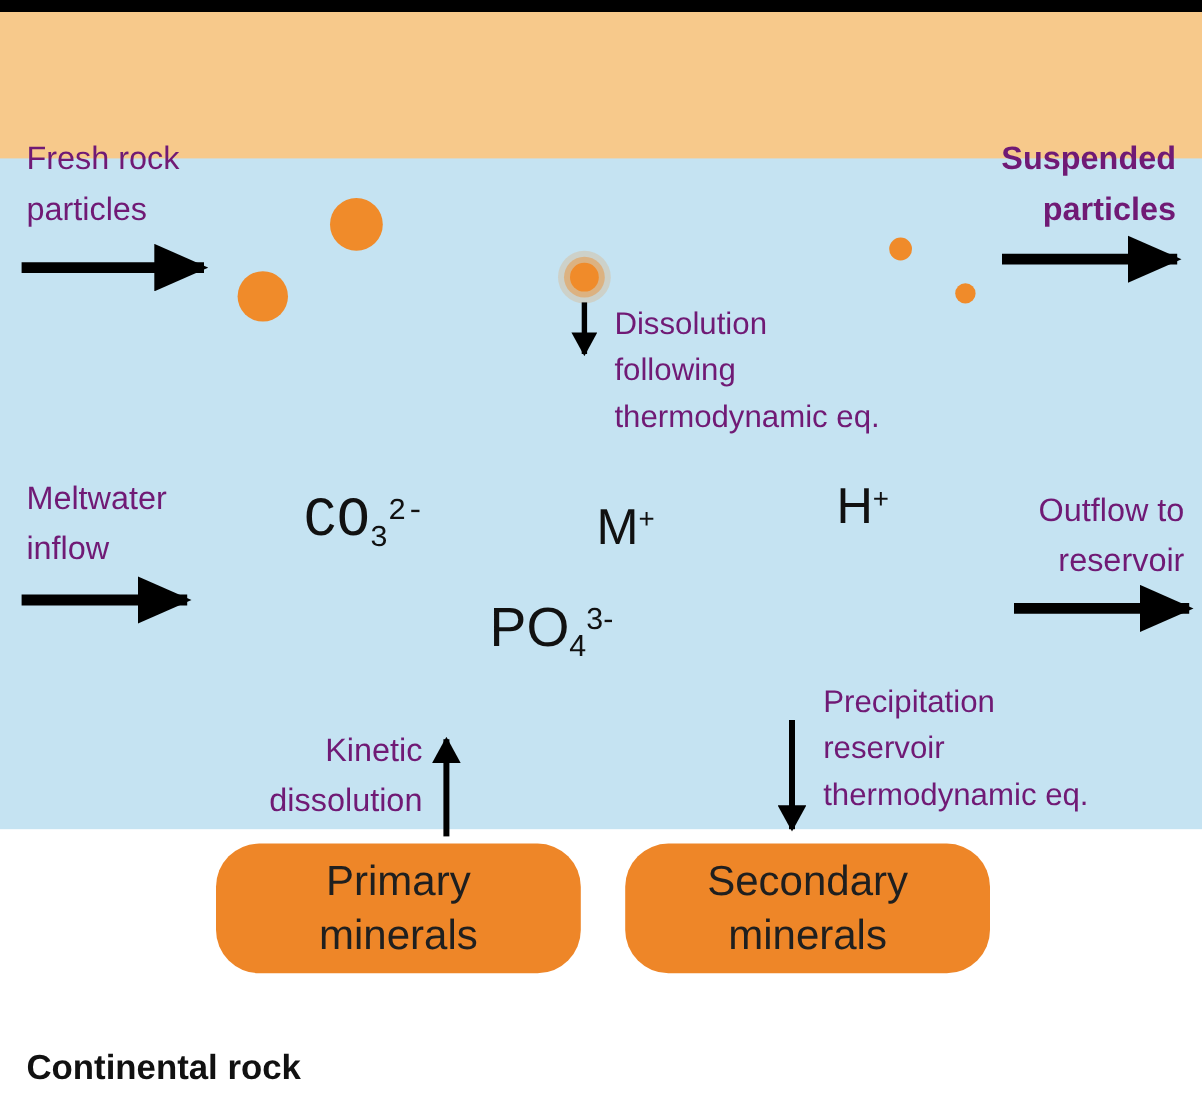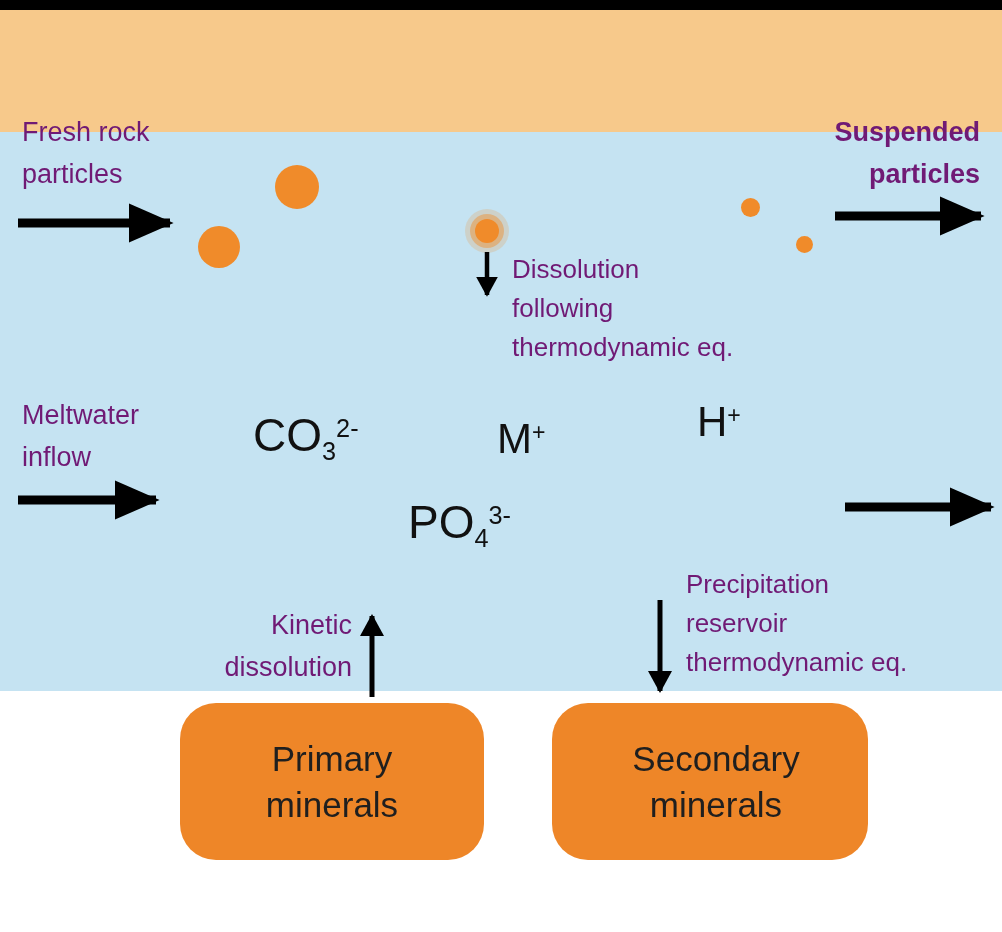--- a/index.html
+++ b/index.html
@@ -36,28 +36,28 @@
   .p1{left:275px;top:165px;width:44px;height:44px;}
   .p2{left:198px;top:226px;width:42px;height:42px;}
   .p-glow{
     left:475px;top:219px;width:24px;height:24px;
     box-shadow:0 0 0 5px rgba(240,139,42,.45), 0 0 0 10px rgba(240,139,42,.2);
   }
   .p3{left:741px;top:198px;width:19px;height:19px;}
   .p4{left:796px;top:236px;width:17px;height:17px;}
 
   .mineral-box{
-    position:absolute;width:304px;height:157px;
+    position:absolute;width:304px;height:108px;
     background:#ee8628;border-radius:36px;
     display:flex;align-items:center;justify-content:center;
     text-align:center;font-size:35px;line-height:1.3;
     color:#1f1f1f;white-space:pre-line;
   }
   .box-primary{left:180px;top:703px;}
-  .box-secondary{left:552px;top:703px;padding-left:12px;}
+  .box-secondary{left:521px;top:703px;}
 
   .continental{
     position:absolute;left:22px;top:874px;
     font-size:29px;font-weight:bold;color:#111;
   }
 
   .arrows{position:absolute;left:0;top:0;width:1002px;height:932px;pointer-events:none;}
 </style>
 </head>
 <body>
@@ -83,44 +83,47 @@
 
   <div class="lbl" style="left:22px;top:112px;">Fresh rock
 particles</div>
   <div class="lbl right" style="right:22px;top:112px;font-weight:bold;">Suspended
 particles</div>
   <div class="lbl" style="left:512px;top:250px;font-size:26px;line-height:1.5;">Dissolution
 following
 thermodynamic eq.</div>
   <div class="lbl" style="left:22px;top:395px;">Meltwater
 inflow</div>
+  <div class="lbl right" style="right:15px;top:405px;">Outflow to
+reservoir</div>
   <div class="lbl right" style="left:140px;top:605px;width:212px;">Kinetic
 dissolution</div>
   <div class="lbl" style="left:686px;top:565px;font-size:26px;line-height:1.5;">Precipitation
 reservoir
 thermodynamic eq.</div>
 
-  <div class="ion" style="left:253px;top:408px;">
+  <div class="ion" style="left:253px;top:408px;font-family:Liberation Mono, monospace;">
     <span>CO</span><span class="ion-sub">3</span><span class="ion-sup">2-</span>
   </div>
   <div class="ion ion-small" style="left:497px;top:415px;">
     <span>M</span><span class="ion-sup">+</span>
   </div>
   <div class="ion ion-small" style="left:697px;top:398px;">
     <span>H</span><span class="ion-sup">+</span>
   </div>
   <div class="ion" style="left:408px;top:495px;">
     <span>PO</span><span class="ion-sub">4</span><span class="ion-sup">3-</span>
   </div>
 
   <div class="mineral-box box-primary">Primary
 minerals</div>
   <div class="mineral-box box-secondary">Secondary
 minerals</div>
 
+  <div class="continental">Continental rock</div>
 
   <svg class="arrows" viewBox="0 0 1002 932" xmlns="http://www.w3.org/2000/svg">
     <defs>
       <marker id="head-big" markerUnits="strokeWidth" markerWidth="5" markerHeight="4.4" refX="4.6" refY="2.2" orient="auto">
         <path d="M0,0 L5,2.2 L0,4.4 Z" fill="#000"></path>
       </marker>
       <marker id="head-small" markerUnits="strokeWidth" markerWidth="4.4" markerHeight="4.8" refX="4" refY="2.4" orient="auto">
         <path d="M0,0 L4.4,2.4 L0,4.8 Z" fill="#000"></path>
       </marker>
     </defs>

